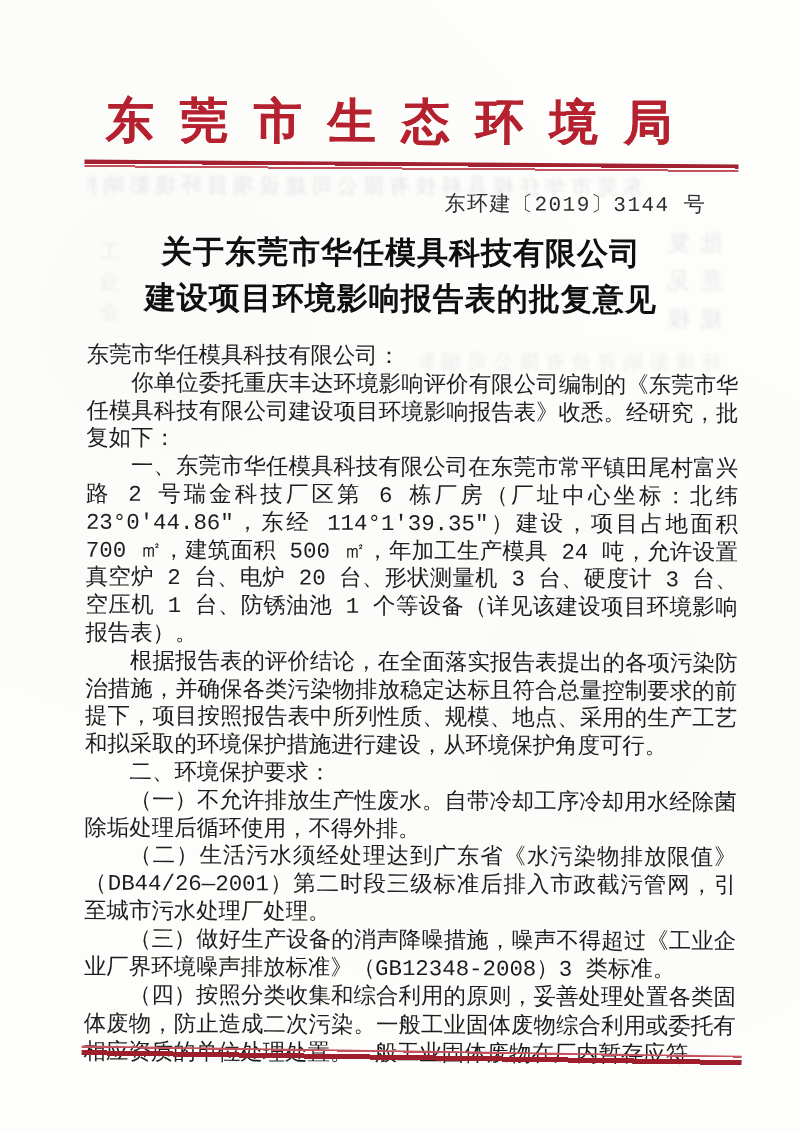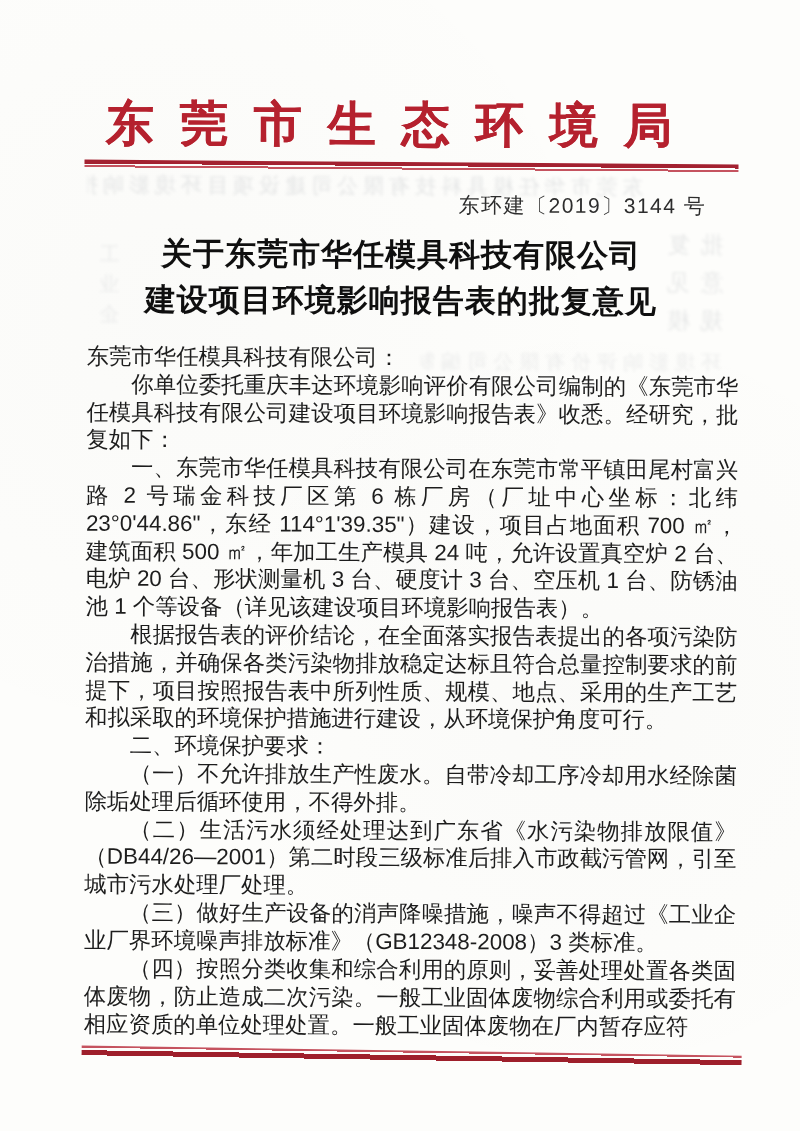--- a/index.html
+++ b/index.html
@@ -4,21 +4,21 @@
 <style>
   html,body{margin:0;padding:0;background:#ffffff;}
   .page{
     position:relative;
     width:800px;height:1131px;
     background:#fdfdfb;
     background-image:
       radial-gradient(circle at 22% 28%, rgba(90,90,90,0.015), transparent 45%),
       radial-gradient(circle at 74% 62%, rgba(90,90,90,0.015), transparent 45%);
     overflow:hidden;
-    font-family:Liberation Sans, sans-serif;
+    font-family:Liberation Mono, monospace;
   }
   .tilt{position:absolute;inset:0;transform:rotate(0.25deg);transform-origin:50% 45%;}
 
   
   .agency{
     position:absolute;top:100px;left:0;right:0;
     text-align:center;white-space:nowrap;
     font-size:48px;line-height:50px;font-weight:700;
     color:#b5212e;
     letter-spacing:26px;text-indent:26px;margin-left:-26px;

